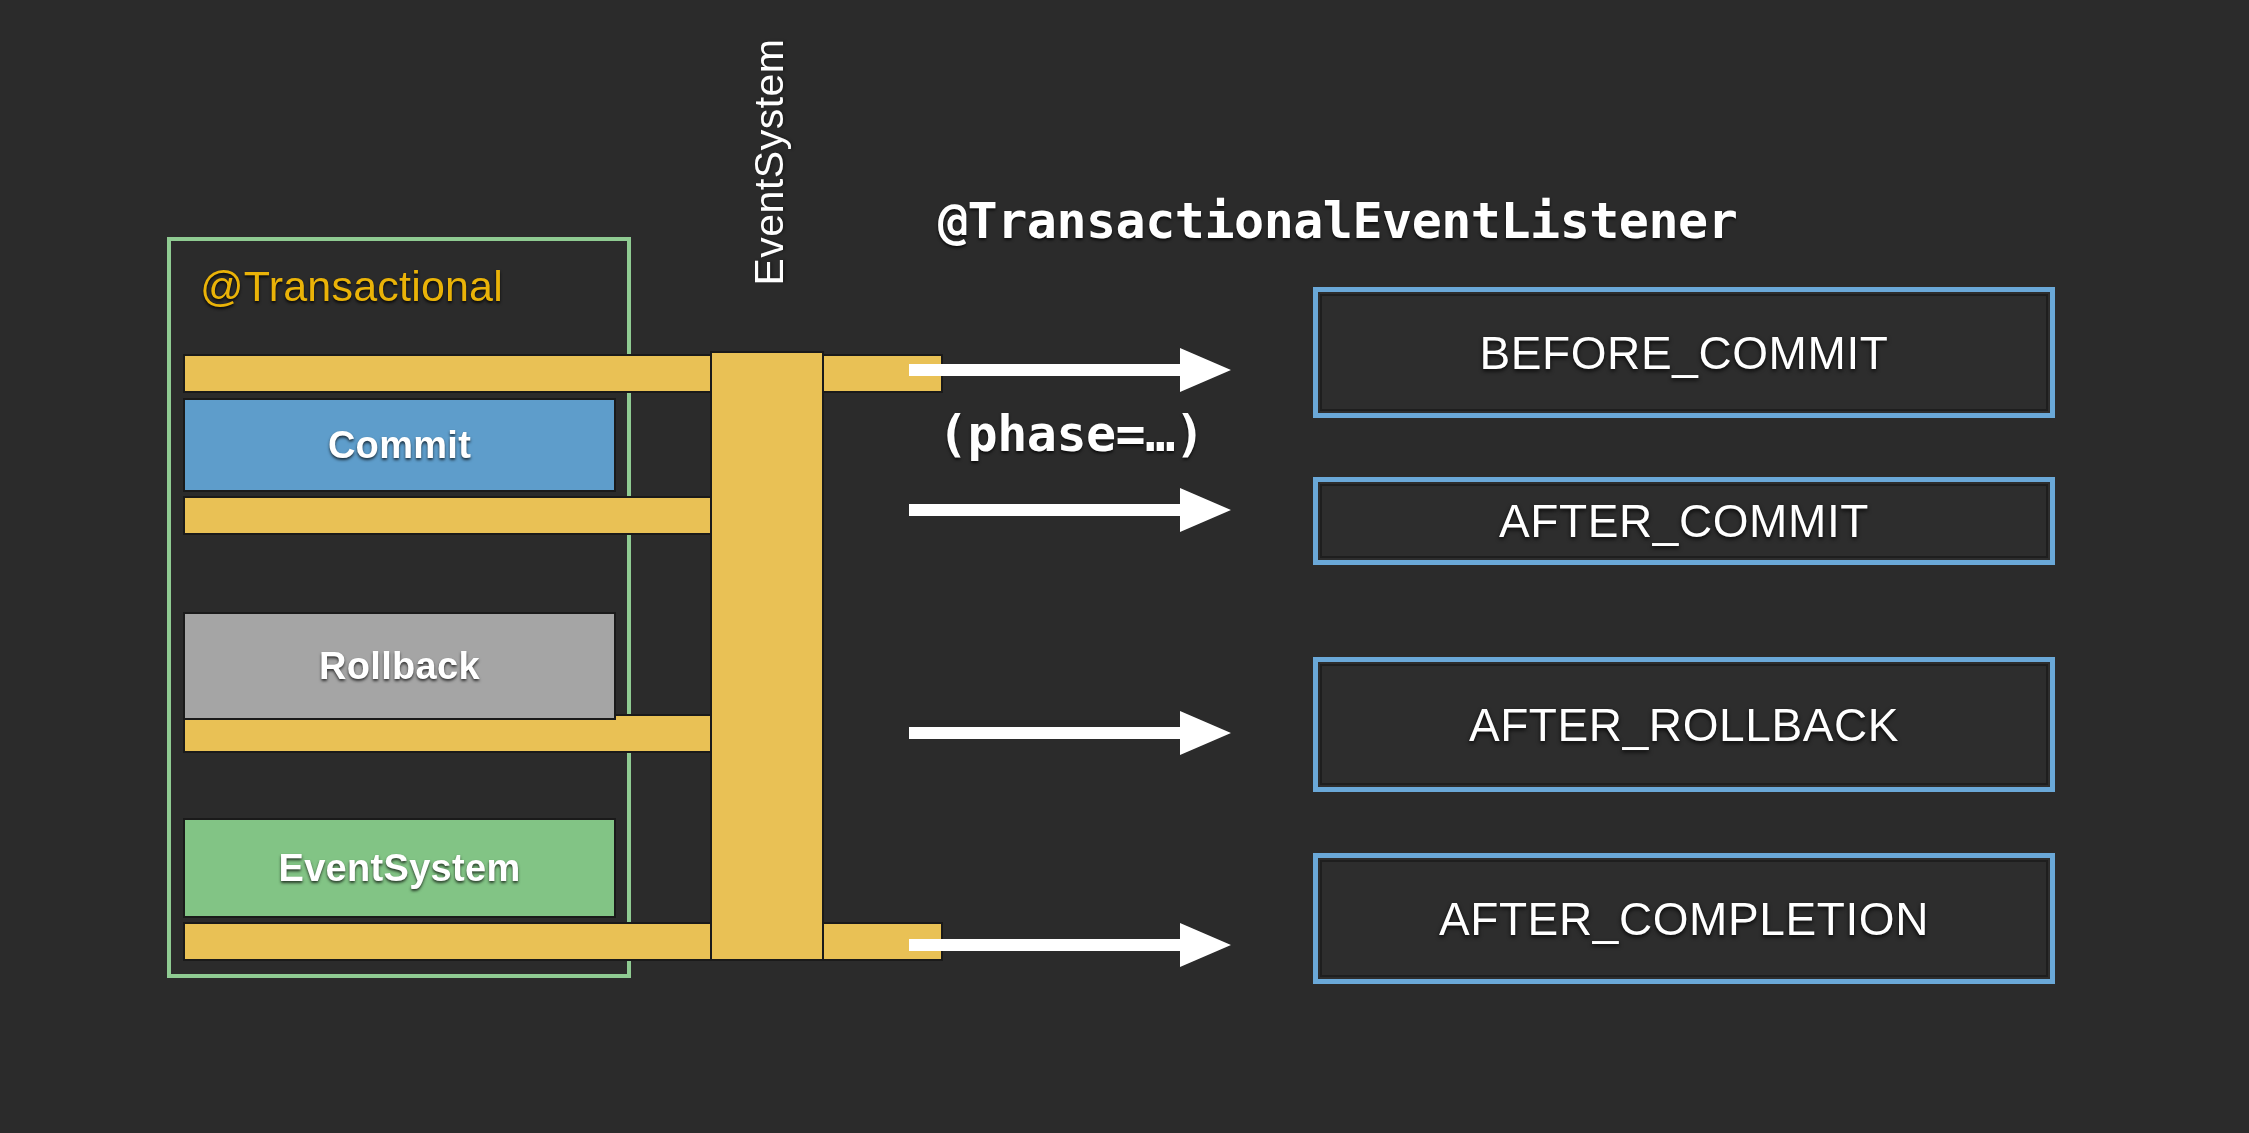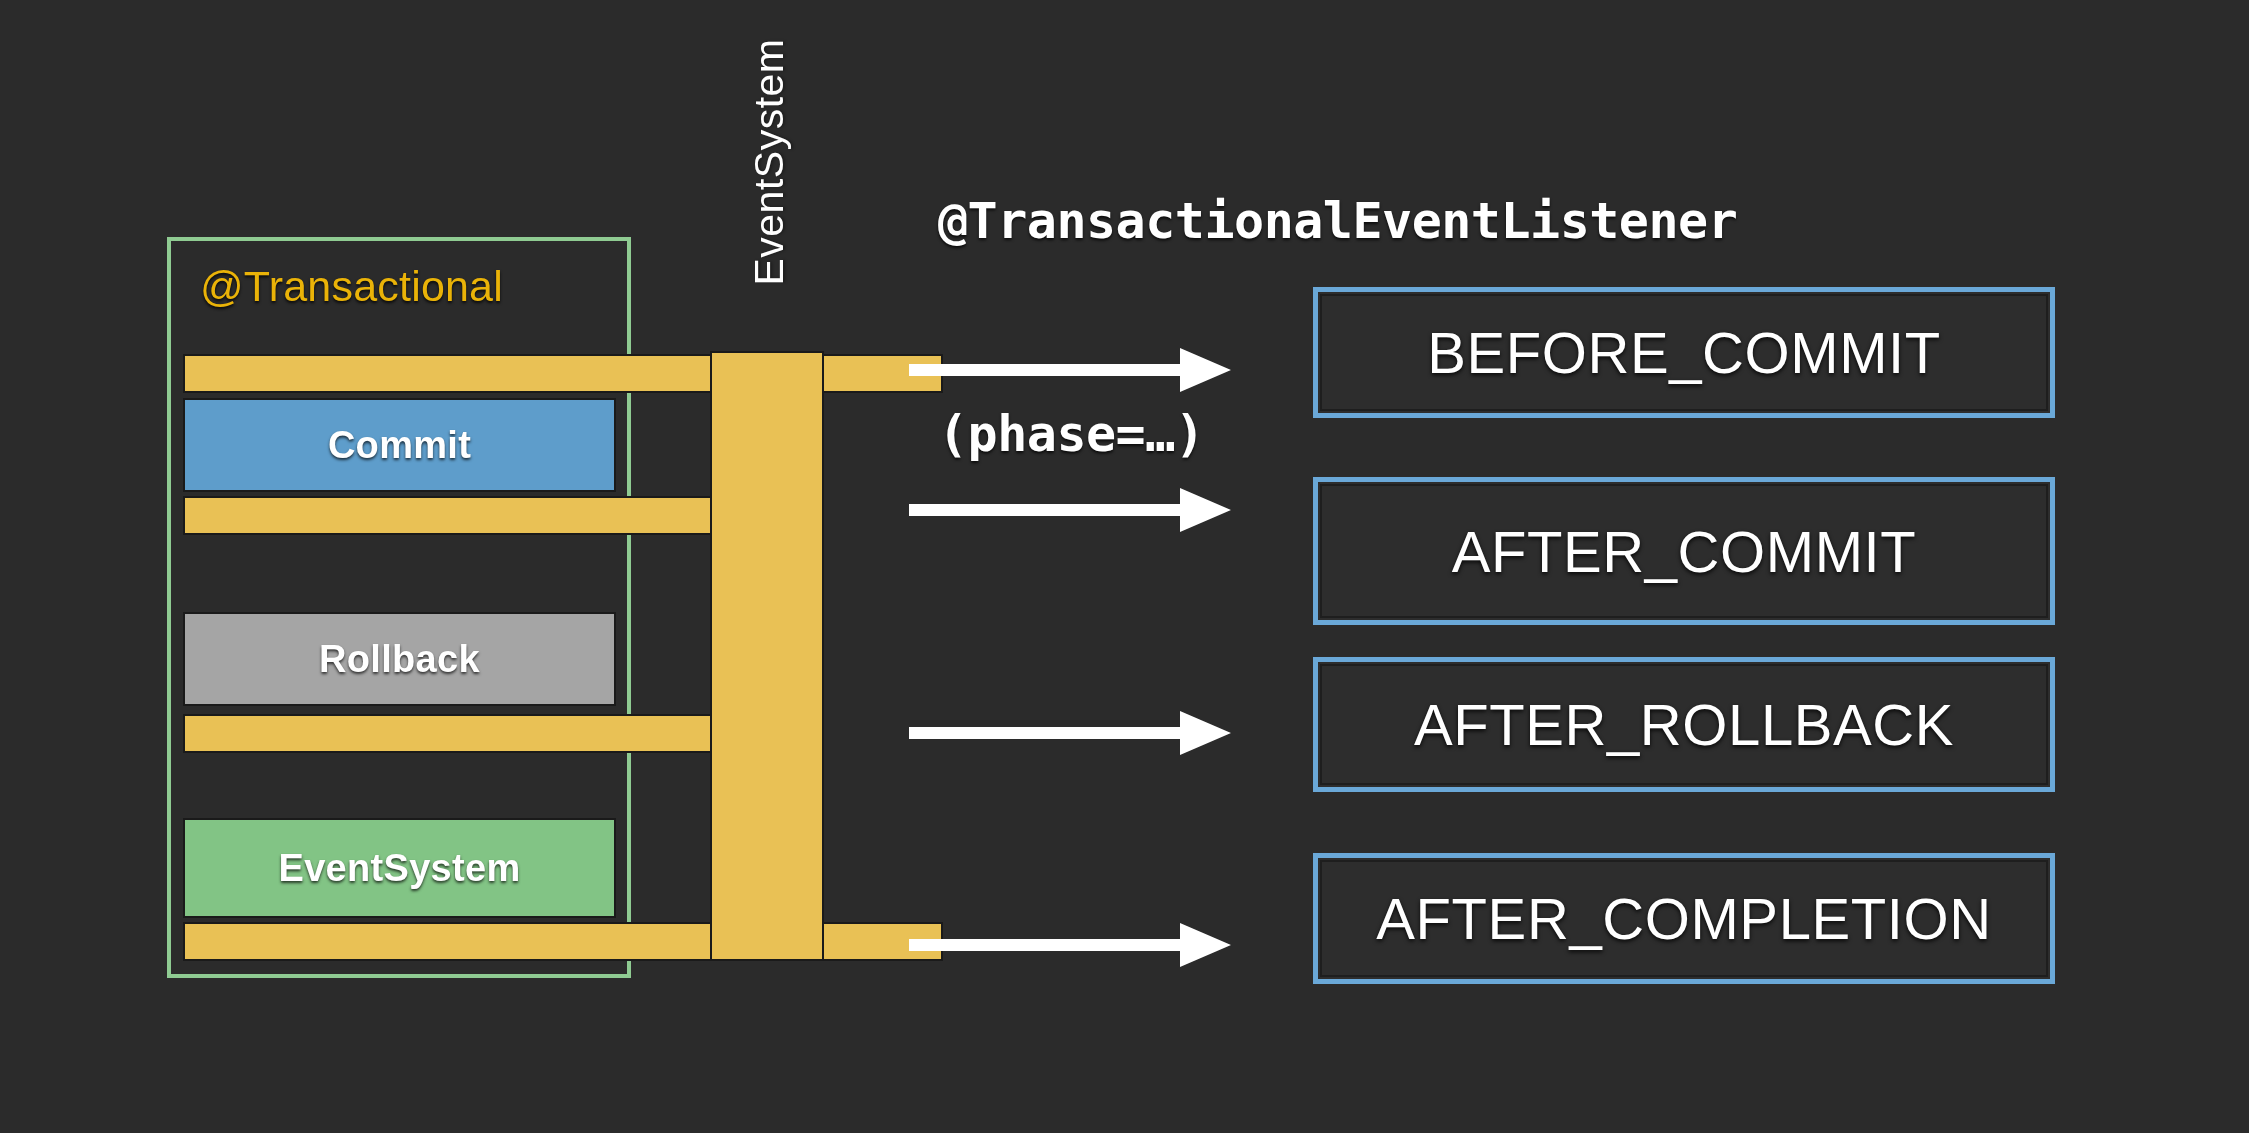--- a/index.html
+++ b/index.html
@@ -65,21 +65,21 @@
     align-items: center;
     justify-content: center;
     color: #ffffff;
     font-size: 38px;
     font-weight: bold;
     letter-spacing: 0.3px;
     text-shadow: 0 2px 3px rgba(0,0,0,0.7);
     text-align: center;
   }
   .blk-commit     { top: 398px; height: 94px; background: #5e9dcb; }
-  .blk-rollback   { top: 612px; height: 94px; background: #a5a5a5; }
+  .blk-rollback   { top: 612px; height: 108px; background: #a5a5a5; }
   .blk-completion { top: 818px; height: 100px; background: #82c485; }
 
   
   .ybar {
     position: absolute;
     background: #e9c155;
     border: 2px solid #1a1a1a;
     box-sizing: border-box;
     height: 39px;
   }
@@ -125,21 +125,21 @@
     position: absolute;
     left: 1313px;
     width: 742px;
     box-sizing: border-box;
     border: 5px solid #6aa8d8;
     background: #2d2d2d;
     display: flex;
     align-items: center;
     justify-content: center;
     color: #ffffff;
-    font-size: 58px;
+    font-size: 46px;
     letter-spacing: 0.6px;
     text-shadow: 0 2px 4px rgba(0,0,0,0.85);
     white-space: nowrap;
   }
   .phase-box .inner-rule {
     position: absolute;
     left: 2px; top: 2px; right: 2px; bottom: 2px;
     border: 2px solid #1e1e1e;
     pointer-events: none;
   }
@@ -195,21 +195,21 @@
   <div class="arrow" style="left:905px; top:915px;">
     <svg width="330" height="60" viewBox="0 0 330 60" xmlns="http://www.w3.org/2000/svg">
       <polygon points="4,24 275,24 275,8 326,30 275,52 275,36 4,36" fill="#ffffff"></polygon>
     </svg>
   </div>
 
   <div class="phase-box" style="top:287px; height:131px;">
     <span class="inner-rule"></span>
     <span class="phase-label">BEFORE_COMMIT</span>
   </div>
-  <div class="phase-box" style="top:477px; height:148px;">
+  <div class="phase-box" style="top:477px; height:88px;">
     <span class="inner-rule"></span>
     <span class="phase-label">AFTER_COMMIT</span>
   </div>
   <div class="phase-box" style="top:853px; height:131px;">
     <span class="inner-rule"></span>
     <span class="phase-label">AFTER_COMPLETION</span>
   </div>
   <div class="phase-box" style="top:657px; height:135px;">
     <span class="inner-rule"></span>
     <span class="phase-label">AFTER_ROLLBACK</span>

